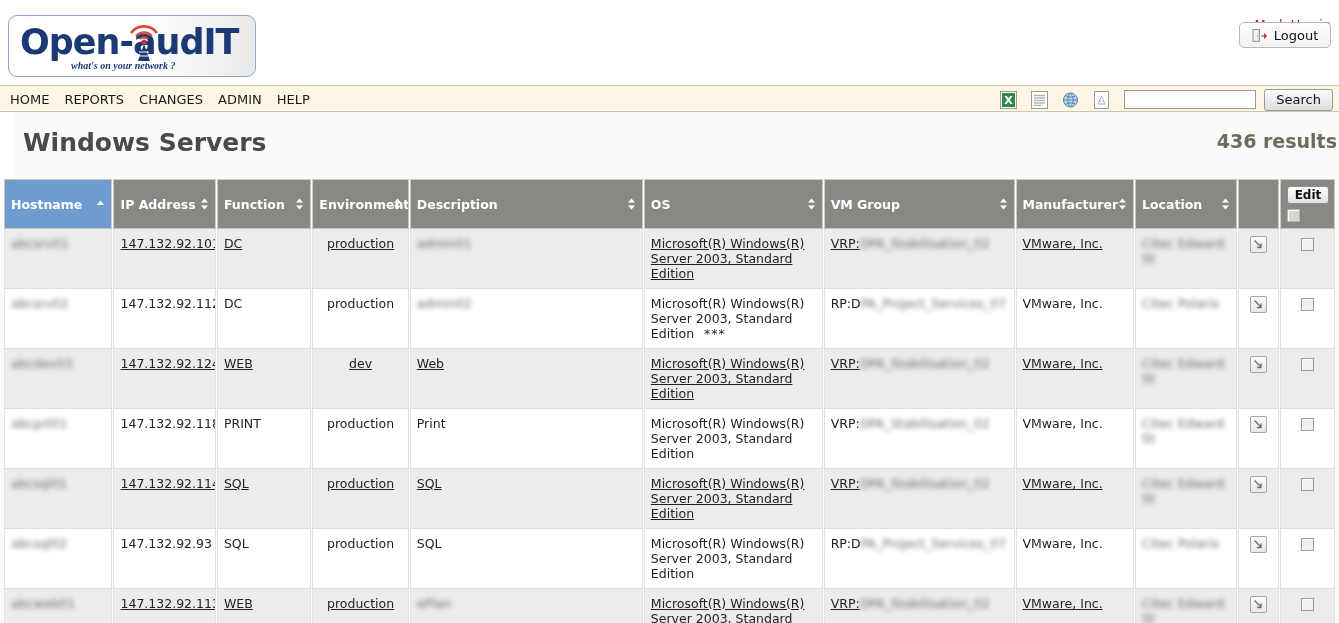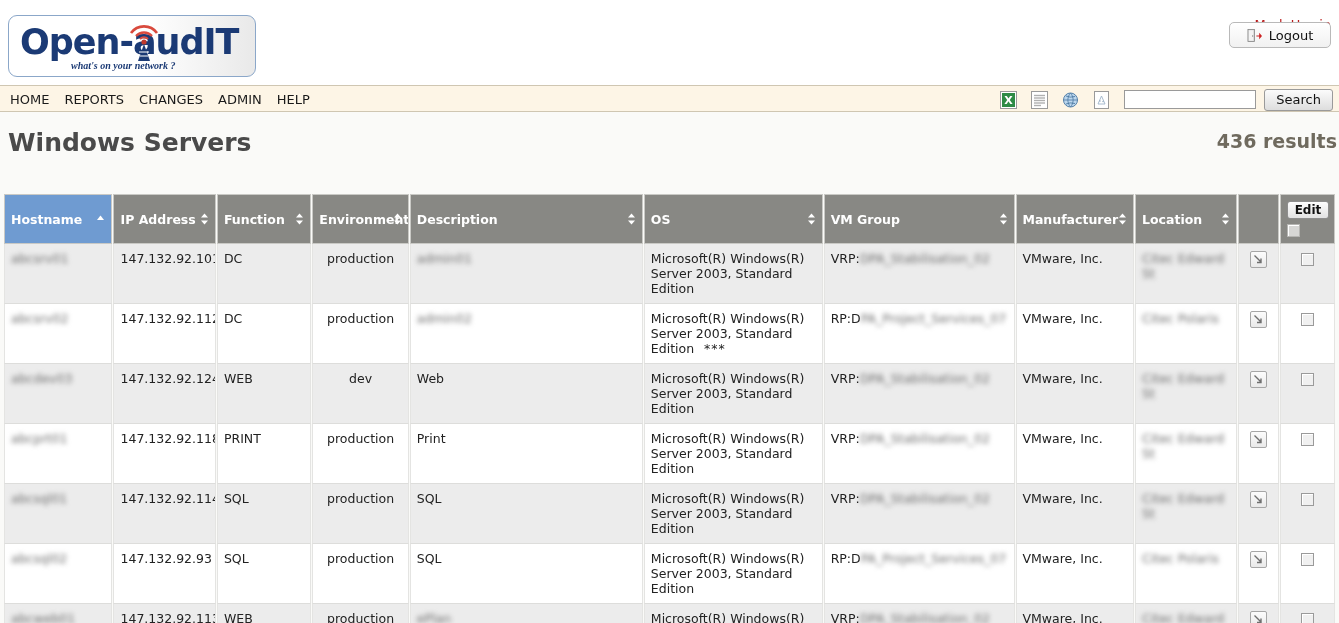--- a/index.html
+++ b/index.html
@@ -51,21 +51,21 @@
   .user-name {
     position: absolute;
     right: 8px; top: 17px;
     font-size: 13px;
     color: #b91c1c;
     white-space: nowrap;
   }
   .logout-btn {
     position: absolute;
     right: 8px; top: 22px;
-    width: 102px; height: 26px;
+    width: 92px; height: 26px;
     border: 1px solid #b9b9b9;
     border-radius: 5px;
     background: linear-gradient(to bottom, #ffffff, #f1f1f1);
     display: flex; align-items: center; justify-content: center;
     gap: 7px;
     font-size: 13px;
     color: #111111;
     cursor: pointer;
   }
   .logout-icon { width: 15px; height: 15px; display: block; }
@@ -122,22 +122,23 @@
     background: linear-gradient(to bottom, #fbfbfb, #dddddd);
     font-size: 13px;
     color: #111111;
     cursor: pointer;
     font-family: "DejaVu Sans", "Liberation Sans", sans-serif;
   }
 
   
   .titlerow {
     position: relative;
-    height: 82px;
+    height: 67px;
     background: #fafaf8;
+    margin-left: 15px;
   }
   .page-title {
     position: absolute;
     left: 8px; top: 16px;
     font-size: 25px;
     font-weight: bold;
     color: #4a4a4a;
     white-space: nowrap;
   }
   .results-count {
@@ -213,21 +214,21 @@
     padding: 7px 6px;
     vertical-align: top;
     border-left: 1px solid #e4e4e2;
     border-right: 1px solid #e4e4e2;
     border-bottom: 1px solid #dddddb;
     background: #ffffff;
     height: 48px;
     line-height: 15px;
     overflow: hidden;
   }
-  tr.alt td { background: #ececec; }
+  tr.alt td { background: #ececec; text-decoration: underline; }
   td.center { text-align: center; }
   td.tagcell, td.editcell { text-align: center; vertical-align: middle; }
   .tag-btn {
     display: inline-block;
     width: 17px; height: 17px;
     border: 1px solid #a6a6a6;
     border-radius: 2px;
     background: linear-gradient(to bottom, #fcfcfc, #e9e9e9);
     position: relative;
     cursor: pointer;

